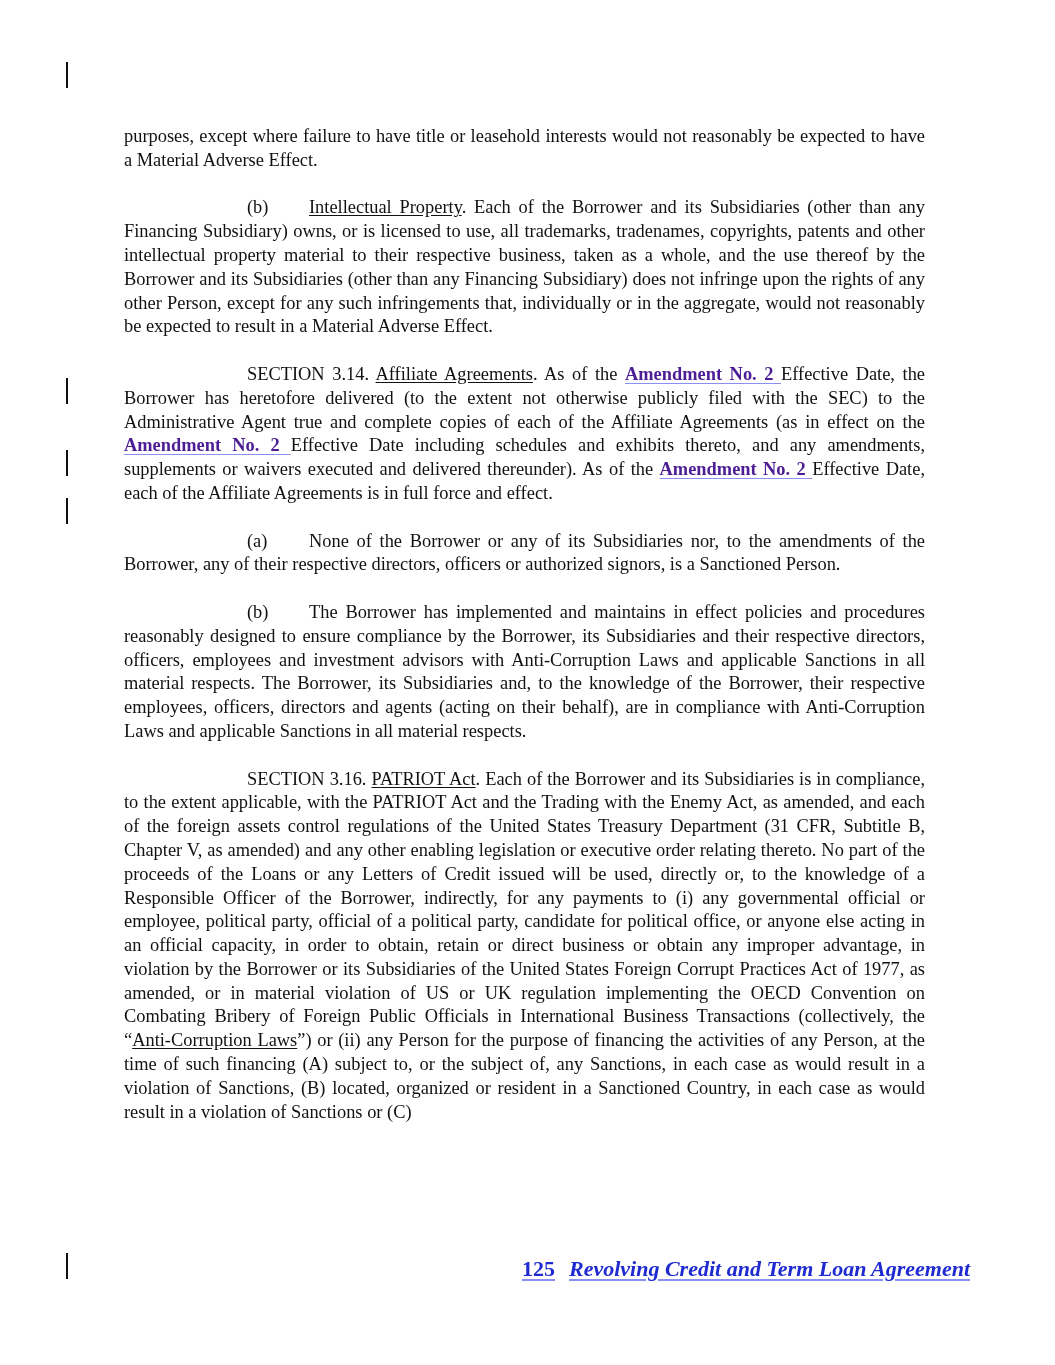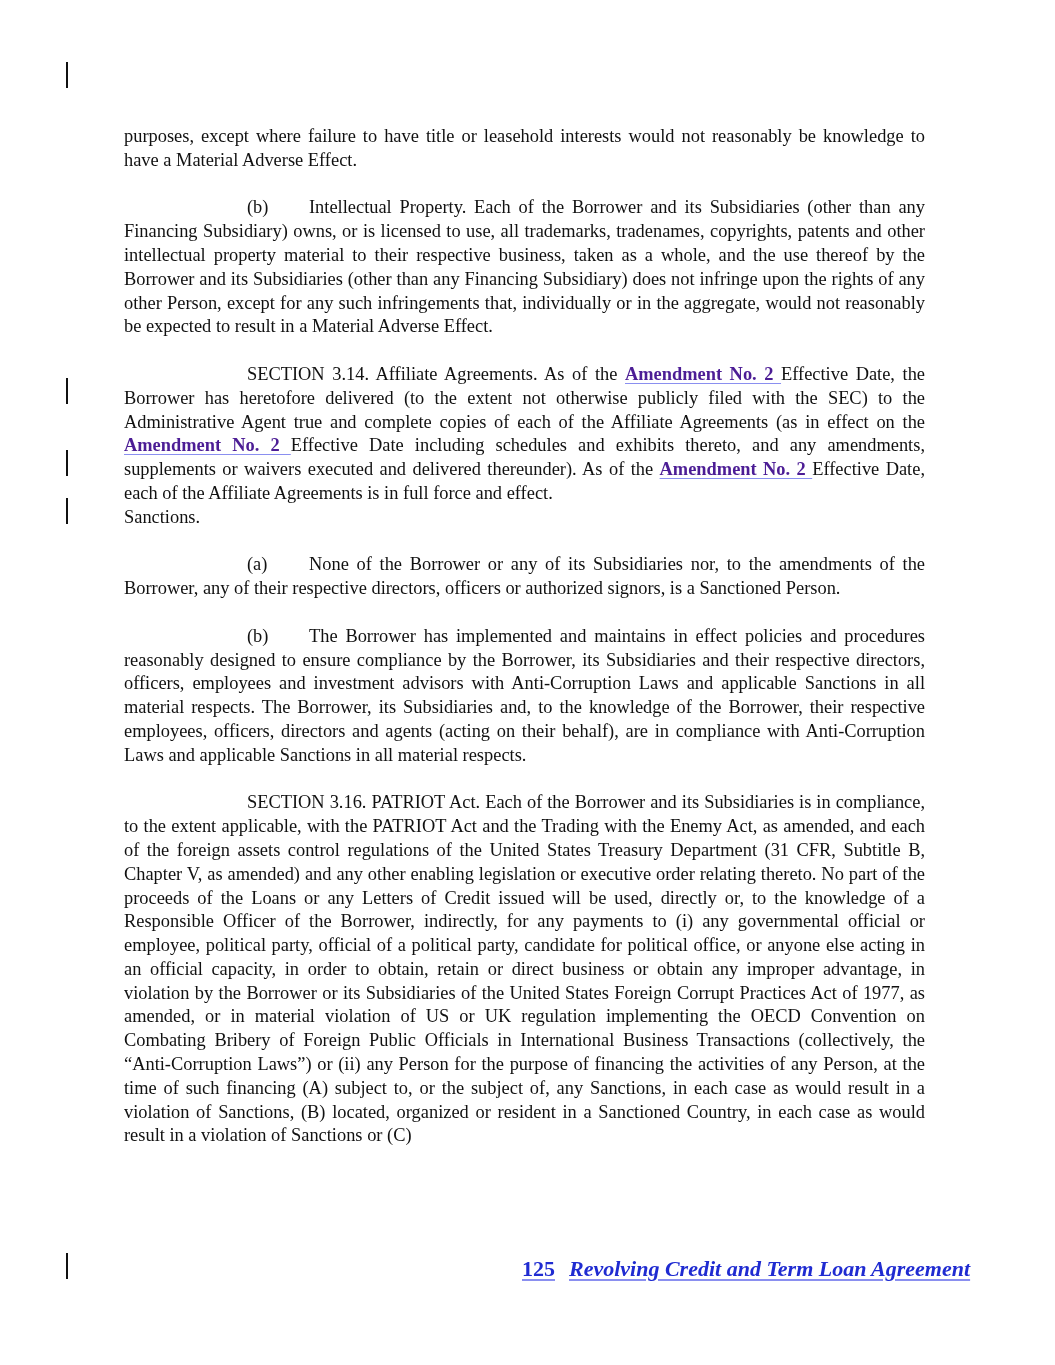--- a/index.html
+++ b/index.html
@@ -3,44 +3,43 @@
 <meta charset="utf-8">
 <style>
   html, body { margin:0; padding:0; background:#ffffff; }
   body { width:1055px; height:1365px; position:relative; overflow:hidden; font-family:"Liberation Serif", serif; color:#111; }
   .bar { position:absolute; left:66px; width:2px; background:#111; }
   .page { position:absolute; left:124px; top:125px; width:801px; font-size:18.4px; line-height:23.8px; }
   .page p { margin:0; text-align:justify; }
   .gap { height:23.8px; }
   .ind { display:inline-block; width:123px; }
   .sub { display:inline-block; width:62px; }
-  .u { text-underline-offset:2px; }
+  .u { text-decoration:underline; text-underline-offset:2px; }
   .amend { color:#4c1d95; font-weight:bold; text-decoration:underline; text-decoration-color:#8a8ff0; text-underline-offset:3px; }
   .footer { position:absolute; top:1256px; left:522px; font-size:22px; font-weight:bold; color:#1f2bd1; }
   .footer span { text-decoration:underline; text-decoration-color:#8a8ff0; text-underline-offset:3px; }
   .footer .title { font-style:italic; margin-left:14px; }
 </style>
 </head>
 <body>
 
 <div class="bar" style="top:62px;height:26px;"></div>
 <div class="bar" style="top:378px;height:26px;"></div>
 <div class="bar" style="top:450px;height:26px;"></div>
 <div class="bar" style="top:498px;height:26px;"></div>
 <div class="bar" style="top:1253px;height:26px;"></div>
 
 <div class="page">
-  <p>purposes, except where failure to have title or leasehold interests would not reasonably be knowledge to have a Material Adverse Effect.</p>
+  <p>purposes, except where failure to have title or leasehold interests would not reasonably be expected to have a Material Adverse Effect.</p>
   <div class="gap"></div>
 
   <p><span class="ind"></span><span class="sub">(b)</span><span class="u">Intellectual Property</span><span>.  Each of the Borrower and its Subsidiaries (other than any Financing Subsidiary) owns, or is licensed to use, all trademarks, tradenames, copyrights, patents and other intellectual property material to their respective business, taken as a whole, and the use thereof by the Borrower and its Subsidiaries (other than any Financing Subsidiary) does not infringe upon the rights of any other Person, except for any such infringements that, individually or in the aggregate, would not reasonably be expected to result in a Material Adverse Effect.</span></p>
   <div class="gap"></div>
 
   <p><span class="ind"></span><span>SECTION 3.14.  </span><span class="u">Affiliate Agreements</span><span>.  As of the </span><a class="amend">Amendment No. 2 </a><span>Effective Date, the Borrower has heretofore delivered (to the extent not otherwise publicly filed with the SEC) to the Administrative Agent true and complete copies of each of the Affiliate Agreements (as in effect on the </span><a class="amend">Amendment No. 2 </a><span>Effective Date including schedules and exhibits thereto, and any amendments, supplements or waivers executed and delivered thereunder). As of the </span><a class="amend">Amendment No. 2 </a><span>Effective Date, each of the Affiliate Agreements is in full force and effect.</span></p>
-  <p><span class="u">Sanctions</span><span>.</span></p>
   <div class="gap"></div>
 
   <p><span class="ind"></span><span class="sub">(a)</span><span>None of the Borrower or any of its Subsidiaries nor, to the amendments of the Borrower, any of their respective directors, officers or authorized signors, is a Sanctioned Person.</span></p>
   <div class="gap"></div>
 
   <p><span class="ind"></span><span class="sub">(b)</span><span>The Borrower has implemented and maintains in effect policies and procedures reasonably designed to ensure compliance by the Borrower, its Subsidiaries and their respective directors, officers, employees and investment advisors with Anti-Corruption Laws and applicable Sanctions in all material respects.  The Borrower, its Subsidiaries and, to the knowledge of the Borrower, their respective employees, officers, directors and agents (acting on their behalf), are in compliance with Anti-Corruption Laws and applicable Sanctions in all material respects.</span></p>
   <div class="gap"></div>
 
   <p><span class="ind"></span><span>SECTION 3.16.  </span><span class="u">PATRIOT Act</span><span>.  Each of the Borrower and its Subsidiaries is in compliance, to the extent applicable, with the PATRIOT Act and the Trading with the Enemy Act, as amended, and each of the foreign assets control regulations of the United States Treasury Department (31 CFR, Subtitle B, Chapter V, as amended) and any other enabling legislation or executive order relating thereto.  No part of the proceeds of the Loans or any Letters of Credit issued will be used, directly or, to the knowledge of a Responsible Officer of the Borrower, indirectly, for any payments to (i) any governmental official or employee, political party, official of a political party, candidate for political office, or anyone else acting in an official capacity, in order to obtain, retain or direct business or obtain any improper advantage, in violation by the Borrower or its Subsidiaries of the United States Foreign Corrupt Practices Act of 1977, as amended, or in material violation of US or UK regulation implementing the OECD Convention on Combating Bribery of Foreign Public Officials in International Business Transactions (collectively, the “</span><span class="u">Anti-Corruption Laws</span><span>”) or (ii) any Person for the purpose of financing the activities of any Person, at the time of such financing (A) subject to, or the subject of, any Sanctions, in each case as would result in a violation of Sanctions, (B) located, organized or resident in a Sanctioned Country, in each case as would result in a violation of Sanctions or (C)</span></p>
 </div>

